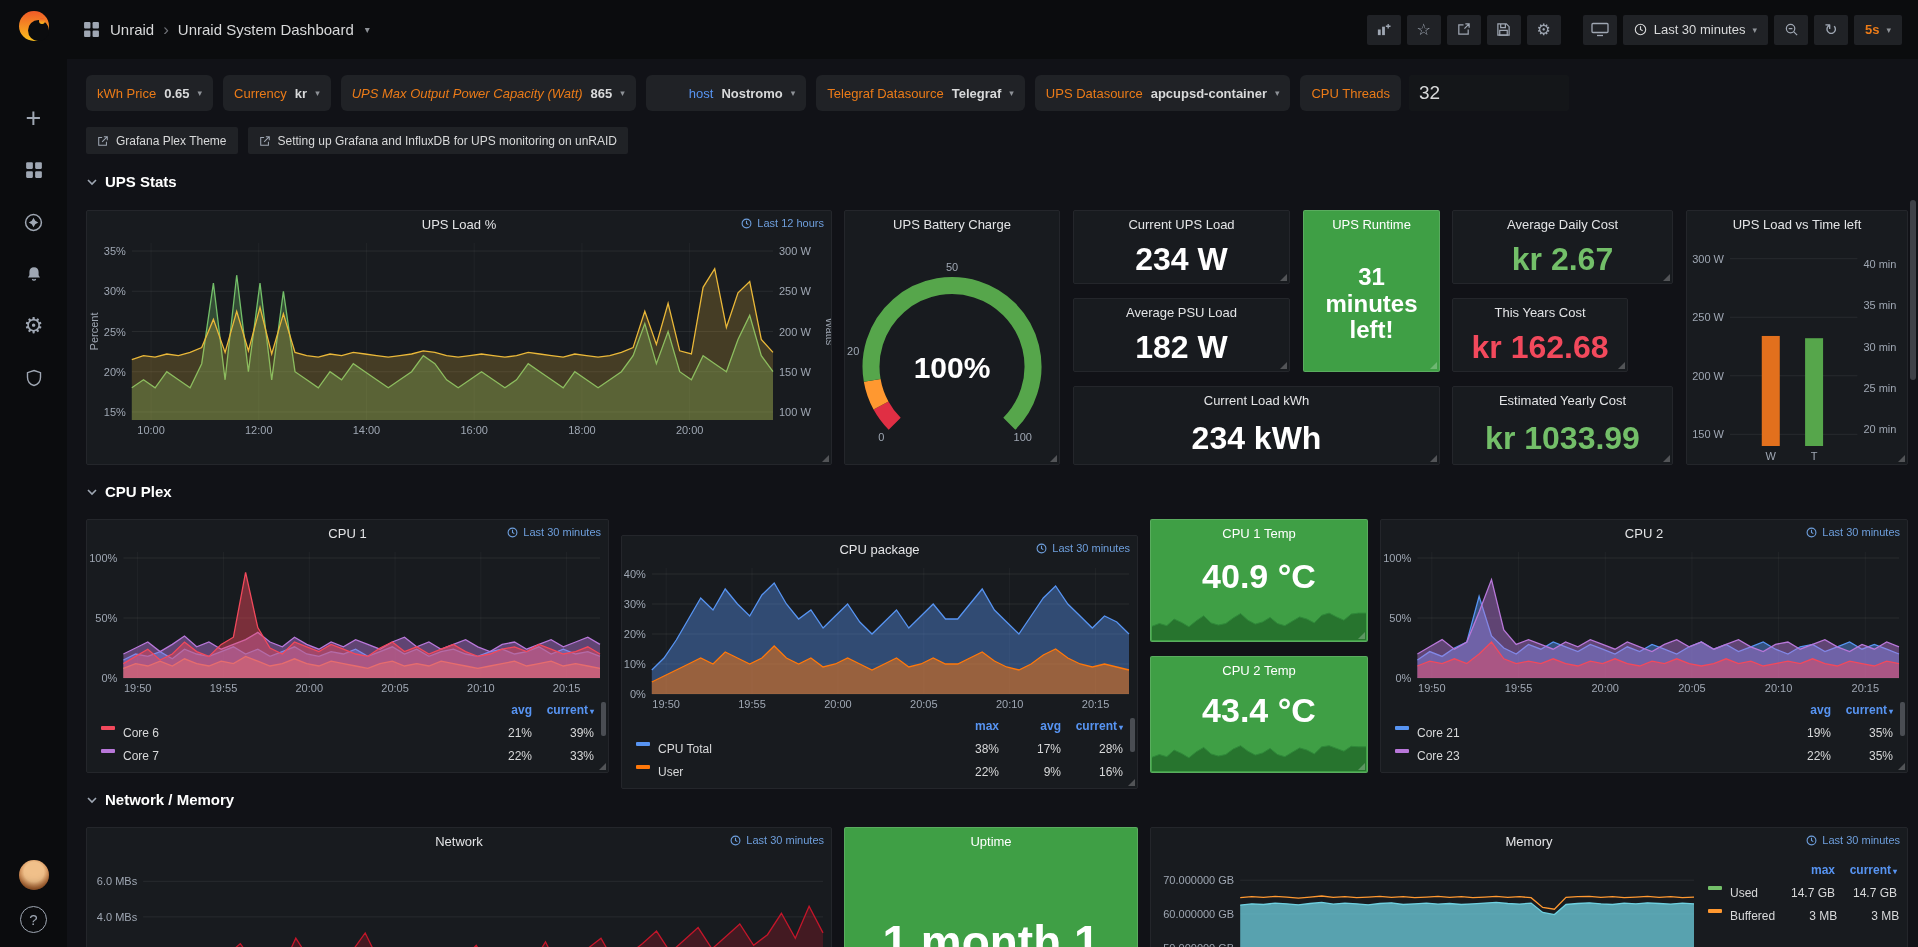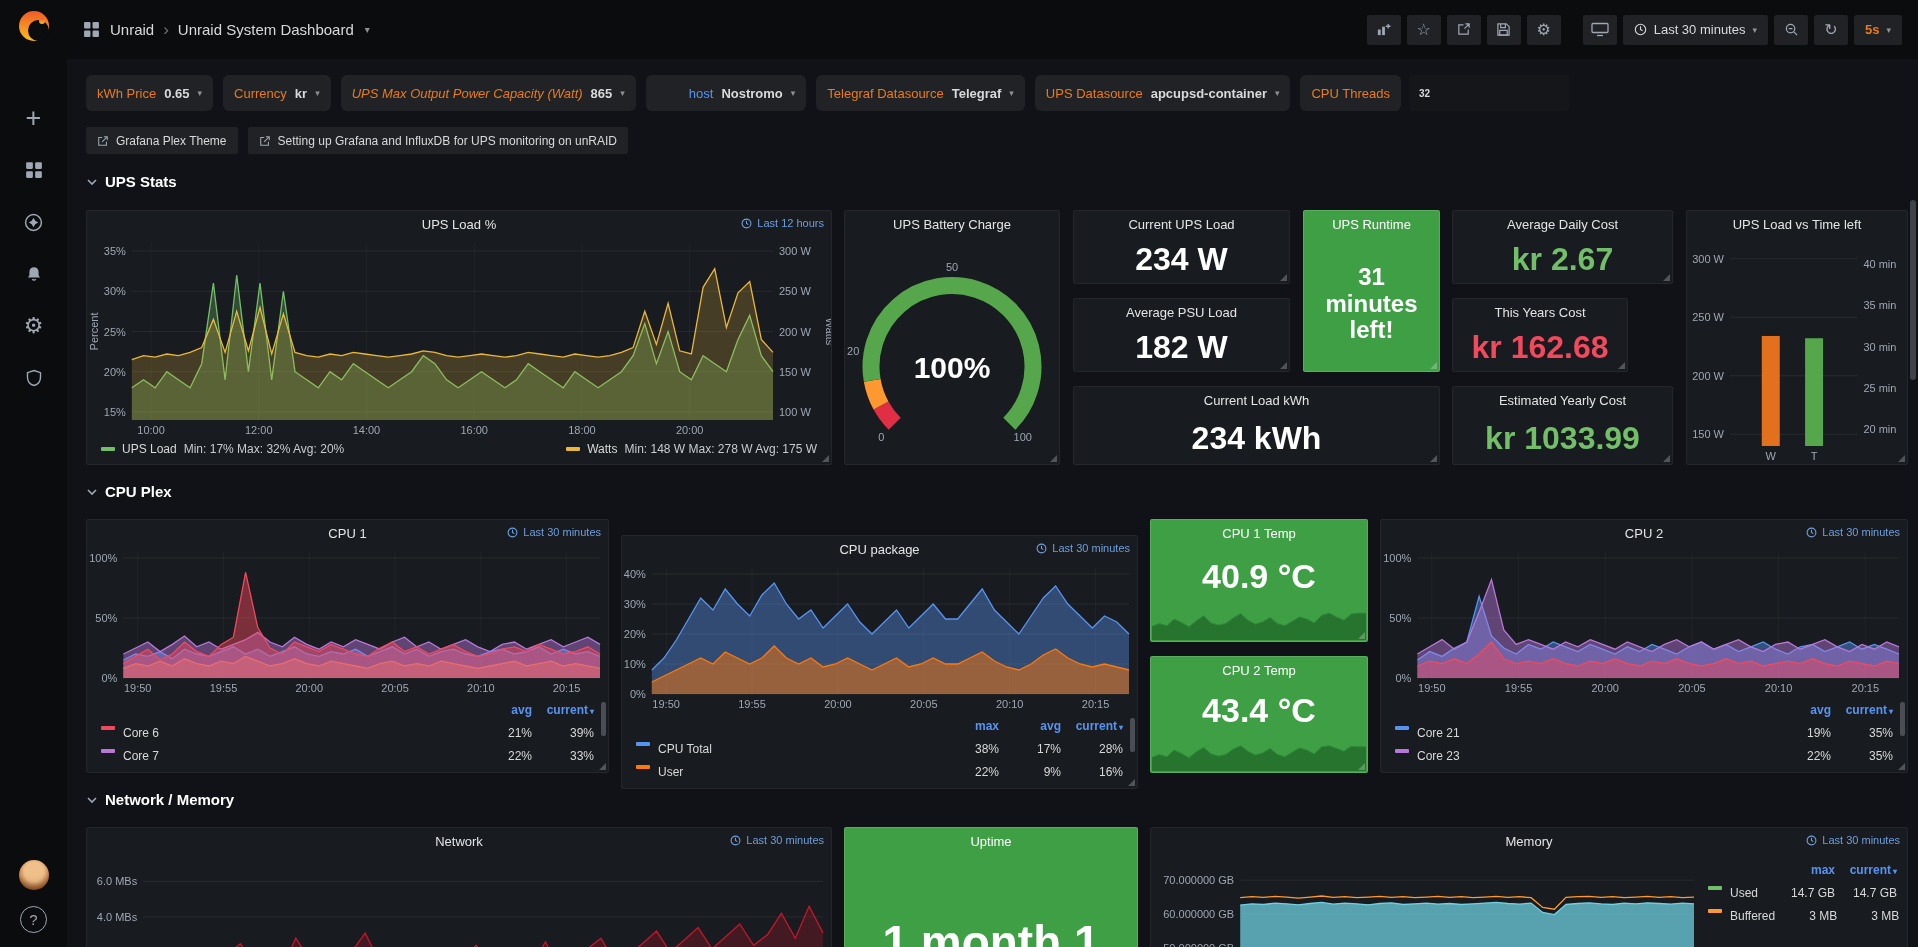--- a/index.html
+++ b/index.html
@@ -33,21 +33,21 @@
 .nav-btn .caret{font-size:9px;color:#8e9297}
 .refresh-int .ri-text{color:var(--accent-orange,#eb7b18);font-weight:600}
 
 
 .content{position:absolute;left:67px;top:59px;right:0;bottom:0}
 .submenu{position:absolute;left:19px;top:16px;display:flex;gap:10px;align-items:center}
 .var-pill{height:36px;background:#202226;border-radius:6px;display:flex;align-items:center;padding:0 11px;gap:8px}
 .var-label{font-size:13px}
 .var-value{font-size:13px;font-weight:600;color:#d8d9da}
 .var-caret{font-size:9px;color:#8e9297}
-.var-input{height:36px;min-width:160px;background:#141619;border-radius:2px;display:flex;align-items:center;padding:0 10px;font-size:10px;font-weight:700}
+.var-input{height:36px;min-width:160px;background:#141619;border-radius:2px;display:flex;align-items:center;padding:0 10px;font-size:19px;font-weight:400}
 .links-row{position:absolute;left:19px;top:68px;display:flex;gap:10px}
 .link-chip{height:27px;background:#202226;border-radius:2px;display:flex;align-items:center;gap:7px;padding:0 11px;font-size:12px;color:#d8d9da}
 .link-chip svg{color:#9fa7b3}
 .sec-head{position:absolute;display:flex;align-items:center;gap:7px;color:#fff;font-size:15px;font-weight:700;cursor:pointer}
 .sec-head svg{color:#9fa7b3}
 
 
 .panel{position:absolute;background:#181b1f;border:1px solid #24262b;border-radius:2px}
 .panel::after{content:'';position:absolute;right:2px;bottom:2px;border-left:7px solid transparent;border-bottom:7px solid rgba(255,255,255,.25)}
 .phead{height:26px;position:relative;display:flex;align-items:center;justify-content:center}
@@ -337,32 +337,20 @@
             <line x1="494.9224000000001" x2="494.9224000000001" y1="6" y2="183" stroke="rgba(255,255,255,0.04)"></line>
             <text x="494.9224000000001" y="197" text-anchor="middle" fill="#9fa7b3" font-size="11">18:00</text>
             <line x1="602.6440000000001" x2="602.6440000000001" y1="6" y2="183" stroke="rgba(255,255,255,0.04)"></line>
             <text x="602.6440000000001" y="197" text-anchor="middle" fill="#9fa7b3" font-size="11">20:00</text>
             <path d="M44.8 150.8 L56.5 142.8 L68.1 150.8 L79.8 134.7 L91.4 142.8 L103.1 150.8 L114.7 126.7 L126.4 46.2 L138.1 142.8 L149.7 38.2 L161.4 134.7 L173.0 46.2 L184.7 142.8 L196.4 54.3 L208.0 134.7 L219.7 142.8 L231.3 150.8 L243.0 134.7 L254.6 142.8 L266.3 126.7 L278.0 134.7 L289.6 142.8 L301.3 150.8 L312.9 142.8 L324.6 134.7 L336.3 118.6 L347.9 126.7 L359.6 142.8 L371.2 150.8 L382.9 142.8 L394.5 134.7 L406.2 142.8 L417.9 150.8 L429.5 142.8 L441.2 126.7 L452.8 134.7 L464.5 142.8 L476.2 150.8 L487.8 134.7 L499.5 142.8 L511.1 150.8 L522.8 142.8 L534.4 134.7 L546.1 118.6 L557.8 86.5 L569.4 126.7 L581.1 94.5 L592.7 134.7 L604.4 142.8 L616.1 118.6 L627.7 126.7 L639.4 134.7 L651.0 102.5 L662.7 78.4 L674.3 118.6 L686.0 134.7 L686 183 L44.8 183 Z" fill="#73bf69" fill-opacity="0.3" stroke="none"></path>
             <path d="M44.8 150.8 L56.5 142.8 L68.1 150.8 L79.8 134.7 L91.4 142.8 L103.1 150.8 L114.7 126.7 L126.4 46.2 L138.1 142.8 L149.7 38.2 L161.4 134.7 L173.0 46.2 L184.7 142.8 L196.4 54.3 L208.0 134.7 L219.7 142.8 L231.3 150.8 L243.0 134.7 L254.6 142.8 L266.3 126.7 L278.0 134.7 L289.6 142.8 L301.3 150.8 L312.9 142.8 L324.6 134.7 L336.3 118.6 L347.9 126.7 L359.6 142.8 L371.2 150.8 L382.9 142.8 L394.5 134.7 L406.2 142.8 L417.9 150.8 L429.5 142.8 L441.2 126.7 L452.8 134.7 L464.5 142.8 L476.2 150.8 L487.8 134.7 L499.5 142.8 L511.1 150.8 L522.8 142.8 L534.4 134.7 L546.1 118.6 L557.8 86.5 L569.4 126.7 L581.1 94.5 L592.7 134.7 L604.4 142.8 L616.1 118.6 L627.7 126.7 L639.4 134.7 L651.0 102.5 L662.7 78.4 L674.3 118.6 L686.0 134.7 " fill="none" stroke="#73bf69" stroke-width="1.3"></path>
             <path d="M44.8 122.7 L56.5 118.6 L68.1 120.2 L79.8 117.0 L91.4 118.6 L103.1 115.4 L114.7 110.6 L126.4 82.4 L138.1 115.4 L149.7 74.4 L161.4 113.8 L173.0 70.4 L184.7 117.0 L196.4 76.8 L208.0 115.4 L219.7 118.6 L231.3 120.2 L243.0 117.0 L254.6 118.6 L266.3 115.4 L278.0 117.0 L289.6 118.6 L301.3 120.2 L312.9 118.6 L324.6 117.0 L336.3 113.8 L347.9 115.4 L359.6 118.6 L371.2 120.2 L382.9 118.6 L394.5 117.0 L406.2 118.6 L417.9 120.2 L429.5 118.6 L441.2 115.4 L452.8 117.0 L464.5 118.6 L476.2 120.2 L487.8 117.0 L499.5 118.6 L511.1 120.2 L522.8 118.6 L534.4 115.4 L546.1 110.6 L557.8 74.4 L569.4 107.4 L581.1 66.3 L592.7 113.8 L604.4 117.0 L616.1 50.3 L627.7 31.7 L639.4 90.5 L651.0 55.9 L662.7 44.6 L674.3 102.5 L686.0 115.4 L686 183 L44.8 183 Z" fill="#eab839" fill-opacity="0.22" stroke="none"></path>
             <path d="M44.8 122.7 L56.5 118.6 L68.1 120.2 L79.8 117.0 L91.4 118.6 L103.1 115.4 L114.7 110.6 L126.4 82.4 L138.1 115.4 L149.7 74.4 L161.4 113.8 L173.0 70.4 L184.7 117.0 L196.4 76.8 L208.0 115.4 L219.7 118.6 L231.3 120.2 L243.0 117.0 L254.6 118.6 L266.3 115.4 L278.0 117.0 L289.6 118.6 L301.3 120.2 L312.9 118.6 L324.6 117.0 L336.3 113.8 L347.9 115.4 L359.6 118.6 L371.2 120.2 L382.9 118.6 L394.5 117.0 L406.2 118.6 L417.9 120.2 L429.5 118.6 L441.2 115.4 L452.8 117.0 L464.5 118.6 L476.2 120.2 L487.8 117.0 L499.5 118.6 L511.1 120.2 L522.8 118.6 L534.4 115.4 L546.1 110.6 L557.8 74.4 L569.4 107.4 L581.1 66.3 L592.7 113.8 L604.4 117.0 L616.1 50.3 L627.7 31.7 L639.4 90.5 L651.0 55.9 L662.7 44.6 L674.3 102.5 L686.0 115.4 " fill="none" stroke="#eab839" stroke-width="1.3"></path>
           </svg>
         </div>
-      <div class="legend-inline">
-          <span class="lgi">
-            <i class="lg-swatch" style="background:#73bf69"></i>
-            <span class="lgi-name">UPS Load</span>
-            <span class="lgi-stats">Min: 17% Max: 32% Avg: 20%</span>
-          </span>
-          <span class="lgi">
-            <i class="lg-swatch" style="background:#eab839"></i>
-            <span class="lgi-name">Watts</span>
-            <span class="lgi-stats">Min: 148 W Max: 278 W Avg: 175 W</span>
-          </span>
-        </div>
     </div>
   </div>
 
   <div class="panel" style="left:777px;top:151px;width:216px;height:255px">
     <div class="phead">
         <span class="ptitle">UPS Battery Charge</span>
       </div>
     <div class="pbody">
         <div class="chart">
           <svg width="214" height="227">

